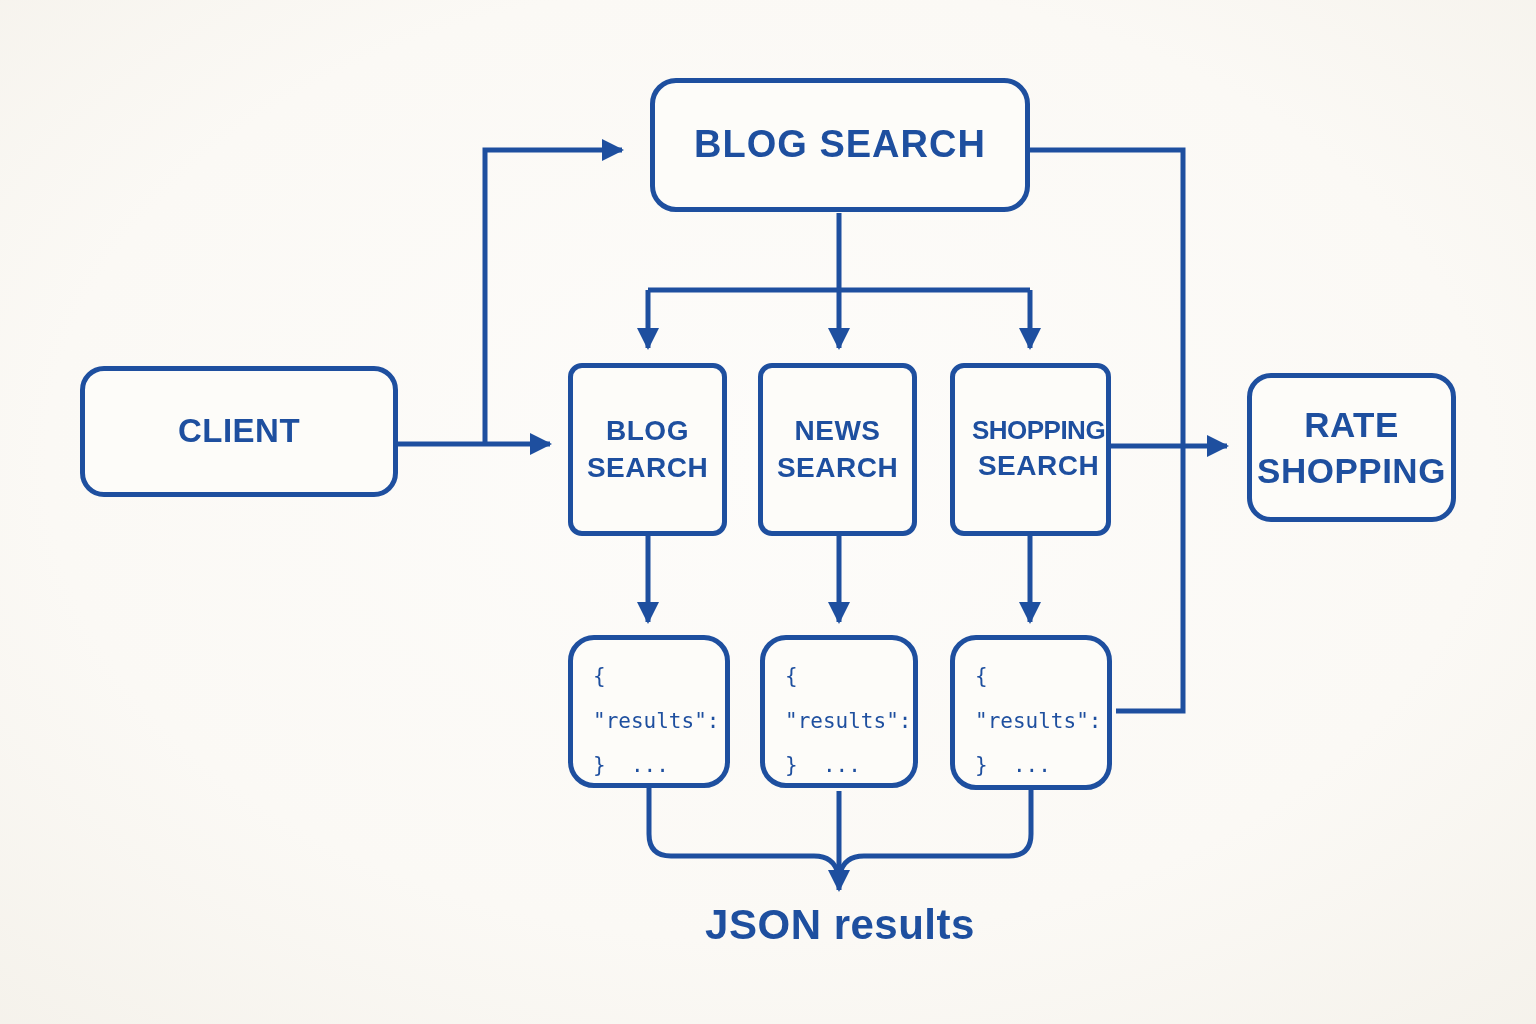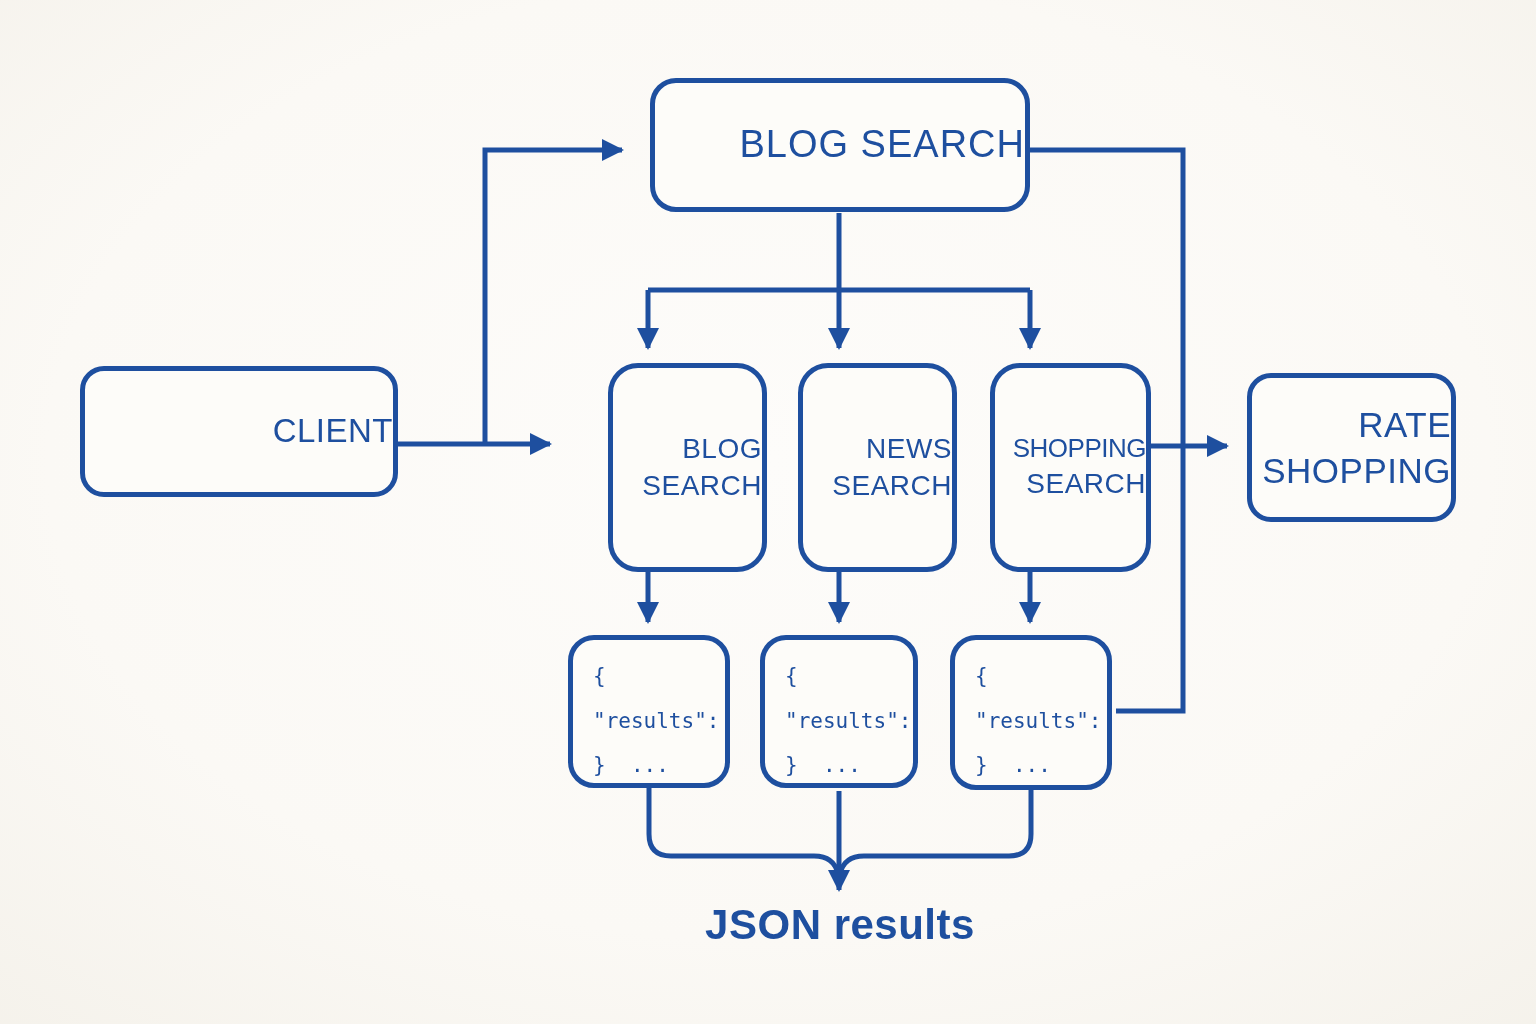--- a/index.html
+++ b/index.html
@@ -34,32 +34,32 @@
     stroke-linecap: butt;
   }
   .arrowhead { fill: var(--accent); }
 
   .node {
     position: absolute;
     border: 5px solid var(--accent);
     background: var(--box-bg);
     display: flex;
     flex-direction: column;
-    align-items: flex-end;
+    align-items: center;
     justify-content: center;
     text-align: center;
     color: var(--accent);
-    font-weight: normal;
+    font-weight: bold;
     line-height: 1.3;
   }
   .node .ln { display: block; }
 
   .node-top-blog    { left: 650px; top: 78px;  width: 380px; height: 134px; border-radius: 26px; font-size: 38px; letter-spacing: 1px; }
   .node-client      { left: 80px;  top: 366px; width: 318px; height: 131px; border-radius: 24px; font-size: 33px; letter-spacing: 0.5px; }
-  .node-mid         { top: 363px; width: 159px; height: 209px; border-radius: 30px; font-size: 28px; letter-spacing: 0.5px; margin-left: 40px; }
+  .node-mid         { top: 363px; width: 159px; height: 173px; border-radius: 14px; font-size: 28px; letter-spacing: 0.5px; }
   .node-blog        { left: 568px; }
   .node-news        { left: 758px; }
   .node-shopping    { left: 950px; width: 161px; padding-left: 16px; }
   .node-rate        { left: 1247px; top: 373px; width: 209px; height: 149px; border-radius: 24px; font-size: 35px; letter-spacing: 0.5px; }
   .tight            { font-size: 26px; letter-spacing: -0.5px; }
 
   .node-result {
     top: 635px; width: 162px; height: 153px; border-radius: 26px;
     align-items: flex-start;
     justify-content: flex-start;

